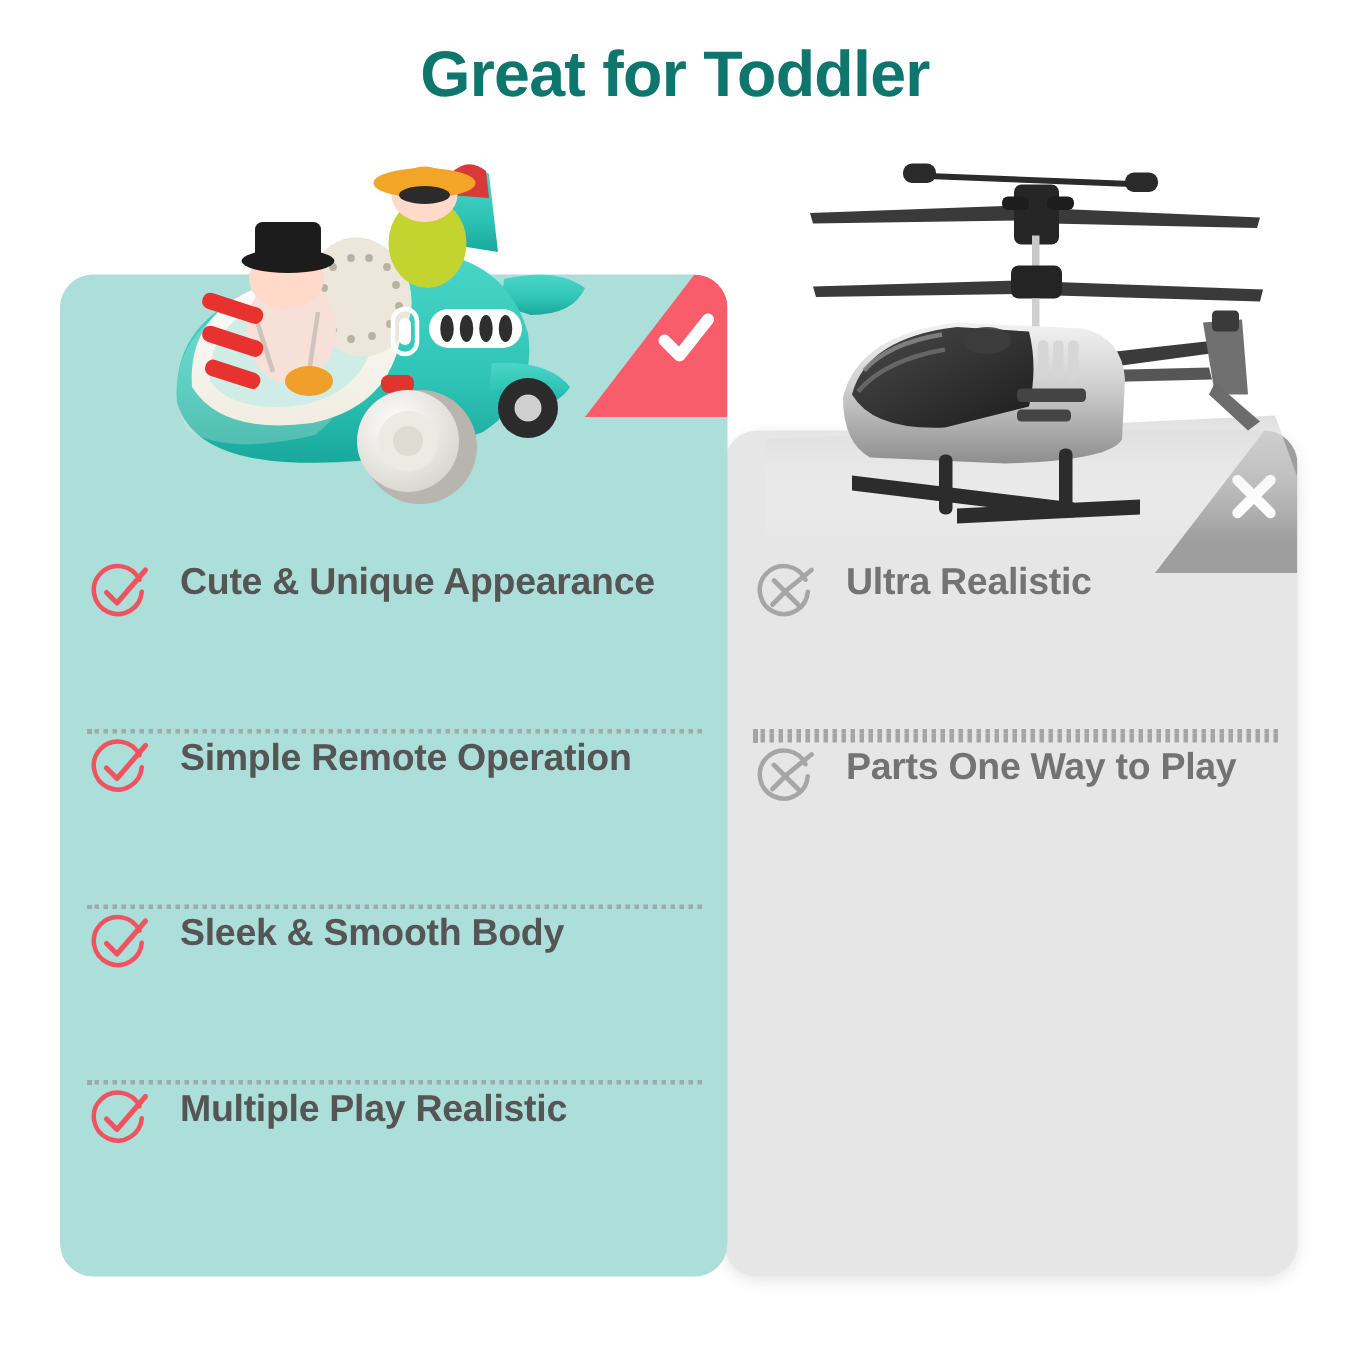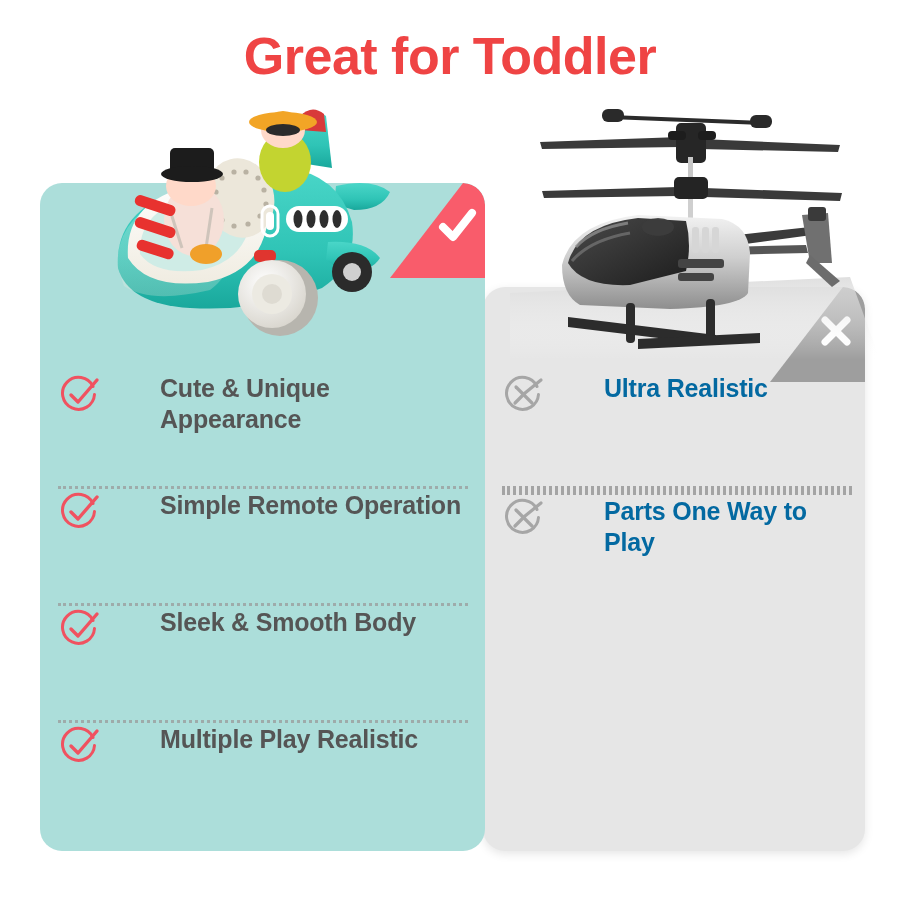--- a/index.html
+++ b/index.html
@@ -9,24 +9,24 @@
     font-family:"Liberation Sans", sans-serif;
     position:relative;
     overflow:hidden;
   }
 
   
   .page-title{
     position:absolute;
     left:0; right:0; top:26px;
     text-align:center;
-    font-size:52px;
+    font-size:43px;
     font-weight:700;
     letter-spacing:-0.5px;
-    color:#ef4444;
+    color:#0f766e;
   }
 
   
   .card{
     position:absolute;
     overflow:hidden;
   }
   .card-left{
     left:40px; top:183px;
     width:445px; height:668px;
@@ -66,42 +66,41 @@
     position:absolute;
     z-index:5;
   }
   .list-left{ left:48px; top:372px; width:430px; }
   .list-right{ left:492px; top:372px; width:370px; }
 
   .feature-row{
     display:flex;
     align-items:flex-start;
     padding:0 12px;
-    gap:40px;
   }
   .list-left .feature-row{ min-height:92px; }
   .list-right .feature-row{ min-height:92px; }
 
   .feature-icon{
     flex:0 0 auto;
     width:40px; height:40px;
     margin-right:20px;
     margin-top:2px;
   }
   .feature-icon svg{ display:block; }
 
   .feature-label{
     font-size:25px;
     font-weight:700;
     line-height:1.24;
     letter-spacing:-0.2px;
     padding-top:1px;
   }
   .label-good{ color:#555555; }
-  .label-bad { color:#0369a1; }
+  .label-bad { color:#737373; }
 
   .divider{
     height:0;
     border-top:3px dotted #9a9a9a;
     opacity:0.75;
     margin:0 10px;
   }
   .list-right .divider{ border-top-color:#8f8f8f; }
 
   

